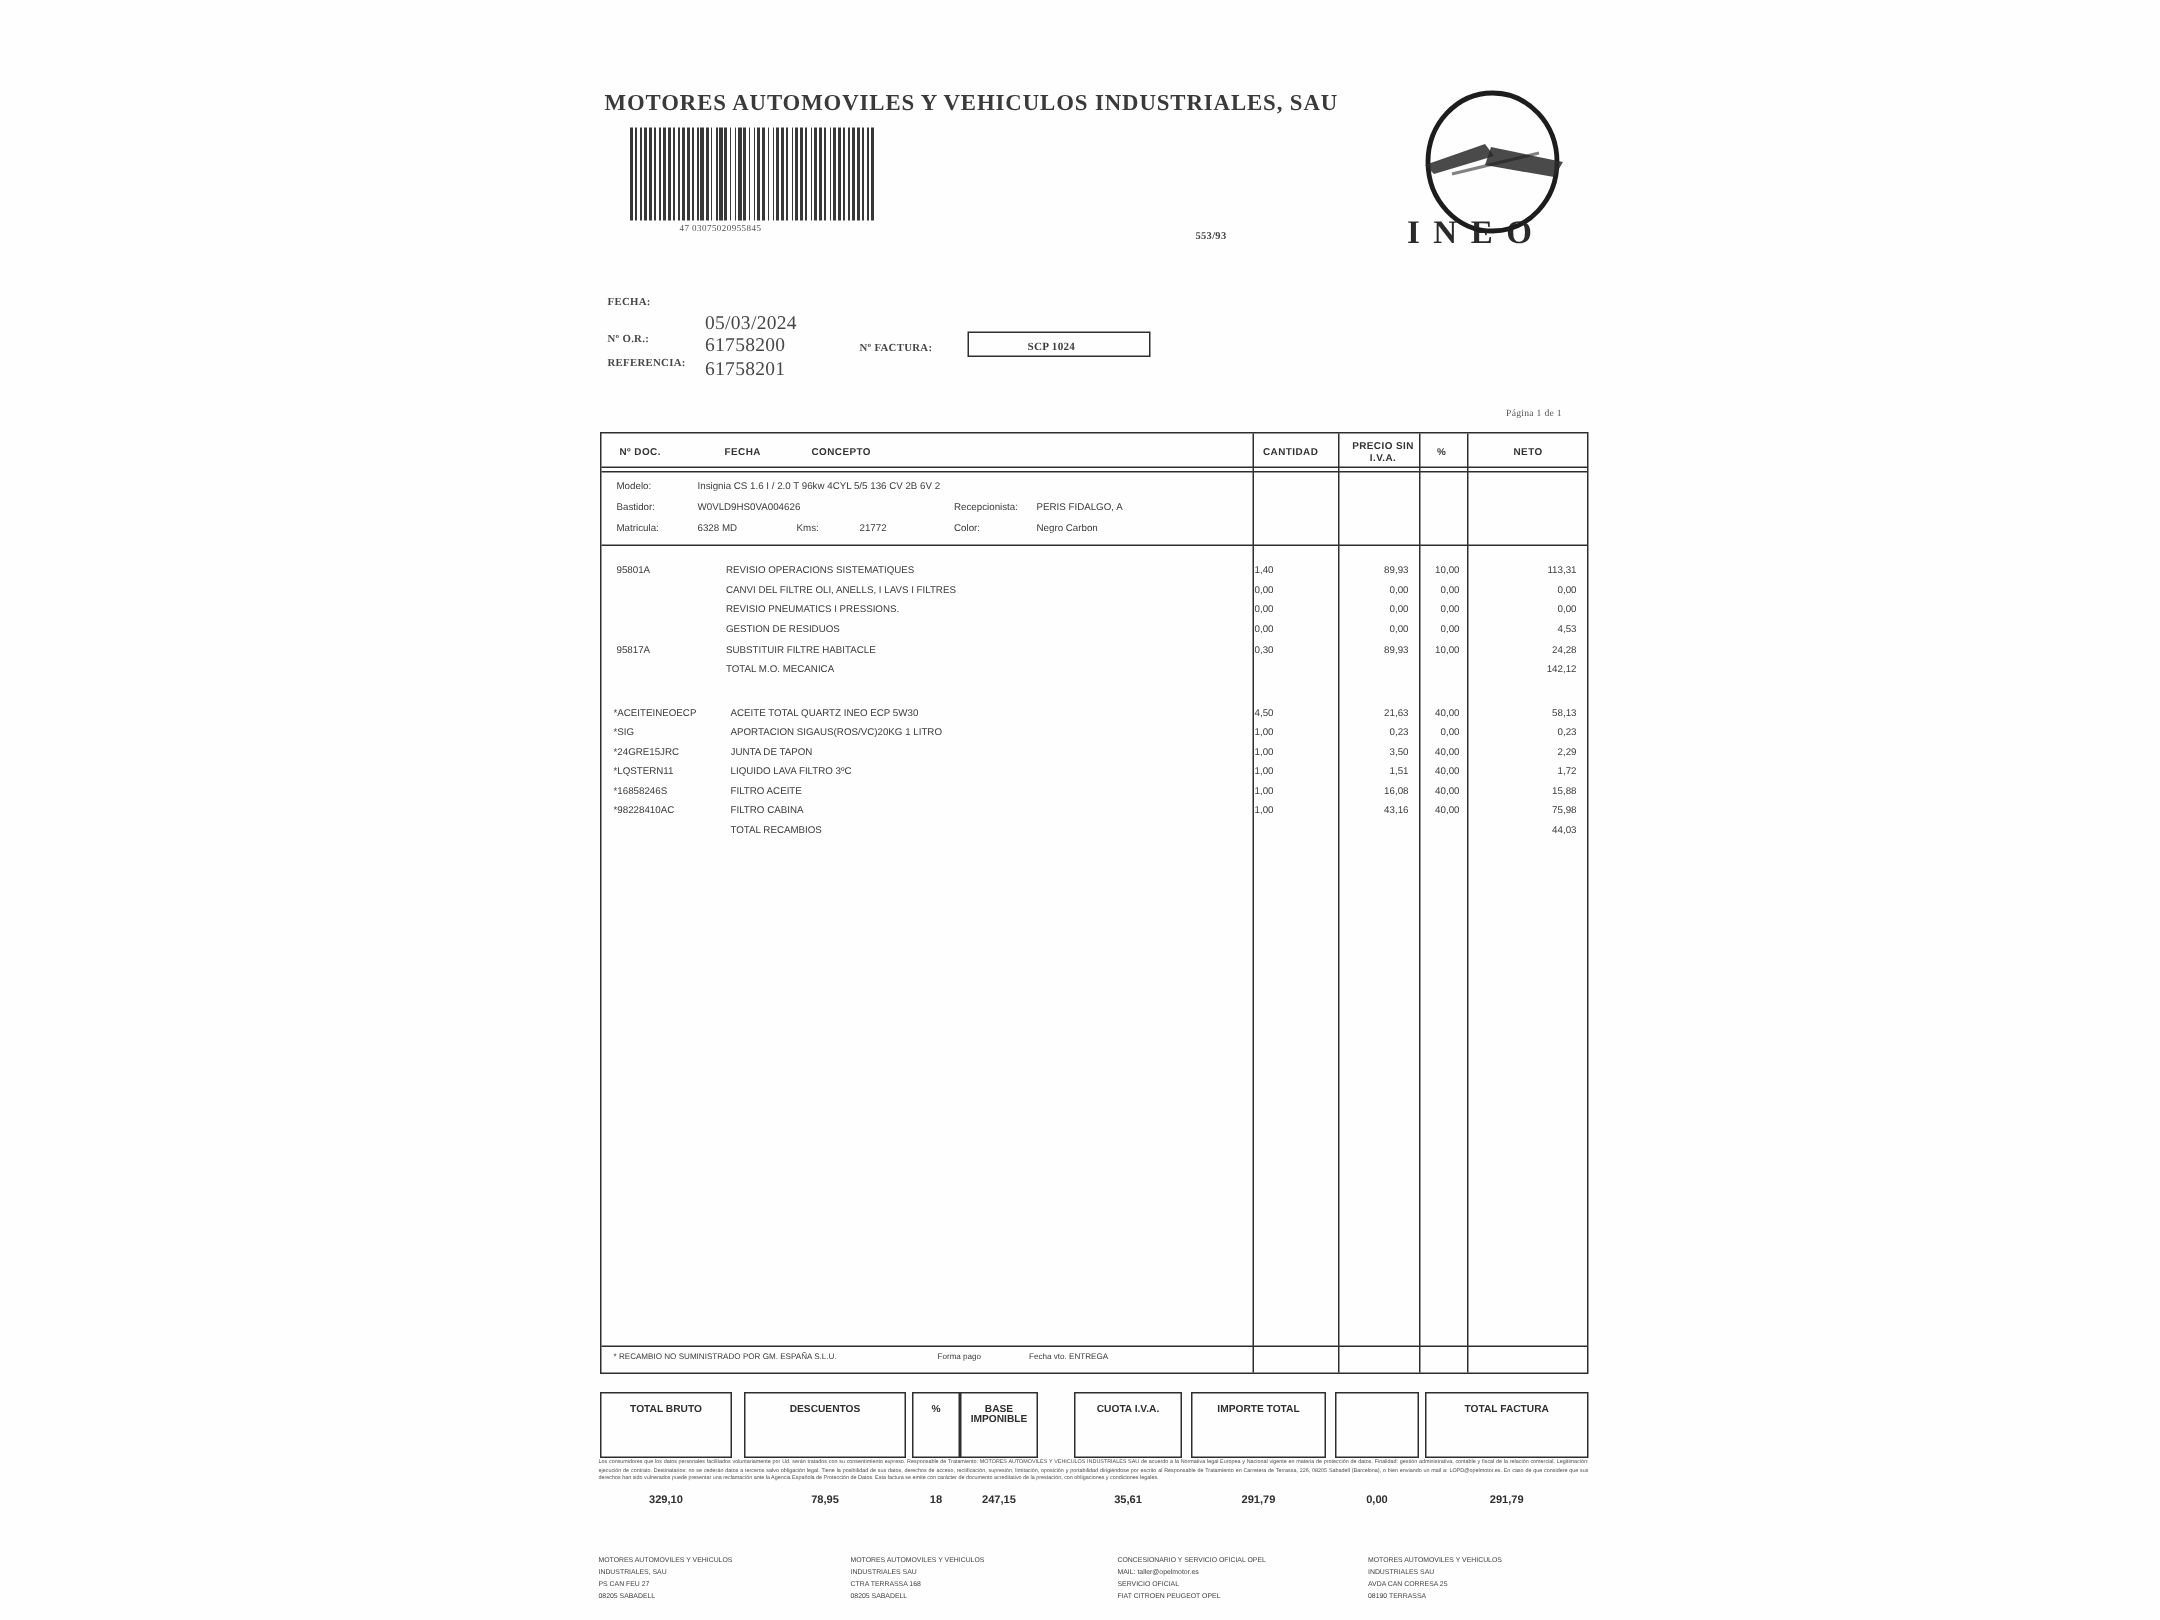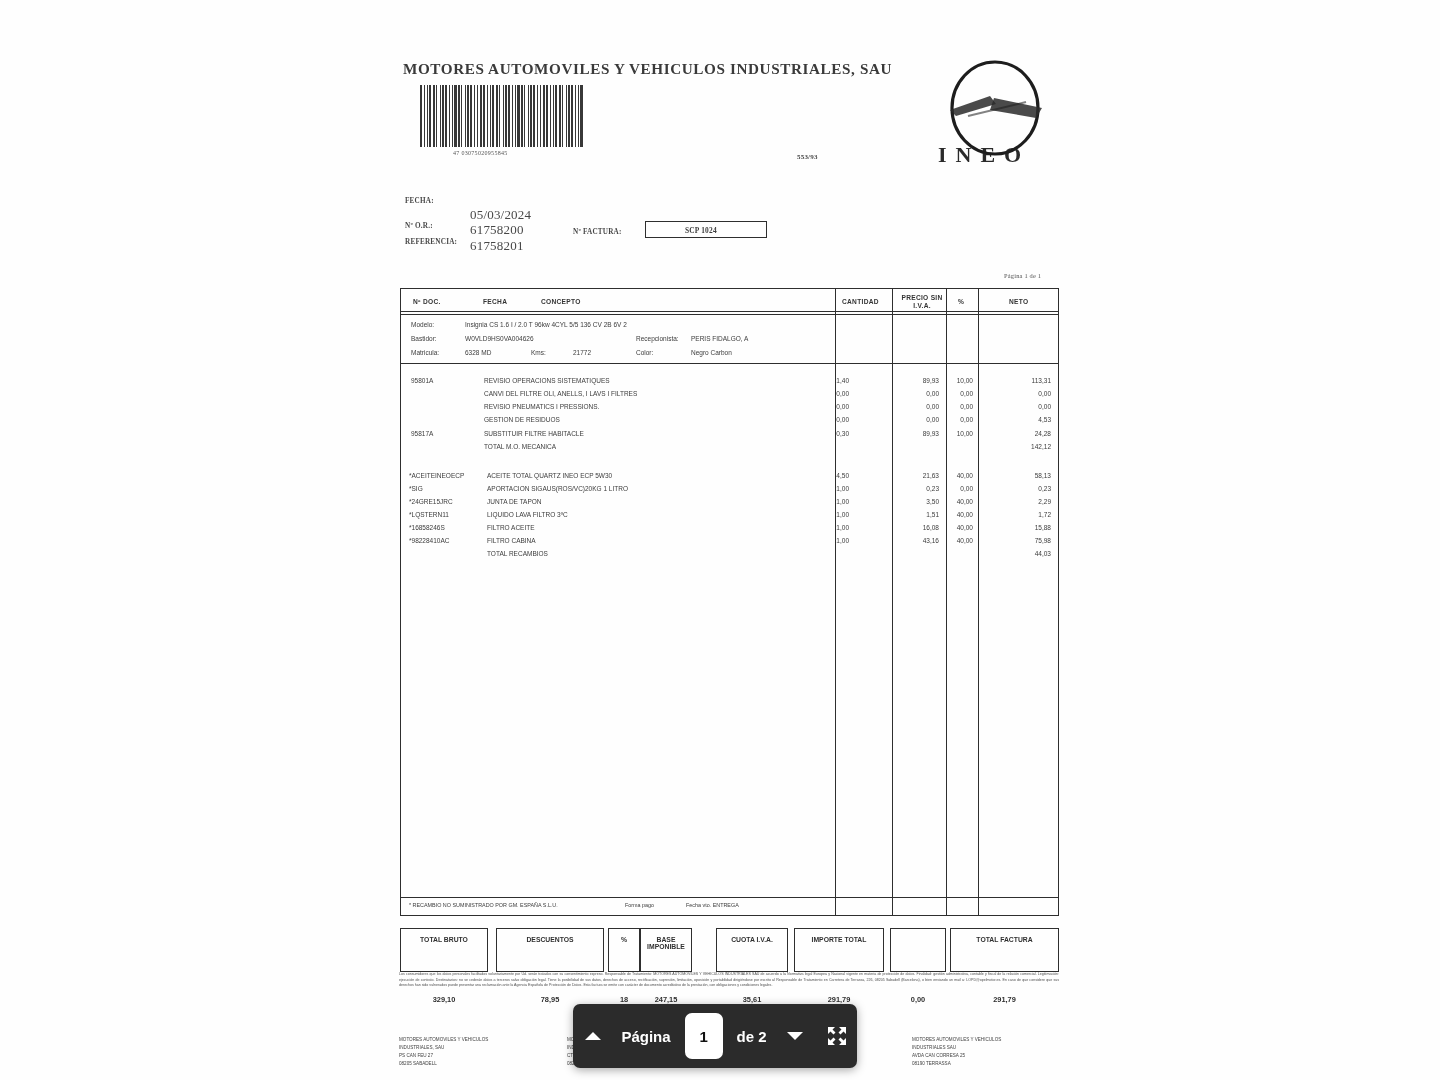--- a/index.html
+++ b/index.html
@@ -381,37 +381,14 @@
     <div class="faddr" style="left:745px;width:165px">CONCESIONARIO Y SERVICIO OFICIAL OPEL
 MAIL: taller@opelmotor.es
 SERVICIO OFICIAL
 FIAT CITROEN PEUGEOT OPEL</div>
     <div class="faddr" style="left:912px;width:150px">MOTORES AUTOMOVILES Y VEHICULOS
 INDUSTRIALES SAU
 AVDA CAN CORRESA 25
 08190 TERRASSA</div>
   </div>
 
-  <div id="toolbar">
-    <div class="tb-btn">
-      <svg width="18" height="12" viewBox="0 0 18 12">
-        <path d="M1 10 L9 2 L17 10 Z" fill="#ffffff"></path>
-      </svg>
-    </div>
-    <span id="page-word">Página</span>
-    <div id="page-field">1</div>
-    <span id="of-word">de 2</span>
-    <div class="tb-btn">
-      <svg width="18" height="12" viewBox="0 0 18 12">
-        <path d="M1 2 L9 10 L17 2 Z" fill="#ffffff"></path>
-      </svg>
-    </div>
-    <div class="tb-btn">
-      <svg width="22" height="22" viewBox="0 0 22 22">
-        <path d="M2 2 L9 2 L6.5 4.5 L9.5 7.5 L7.5 9.5 L4.5 6.5 L2 9 Z" fill="#ffffff"></path>
-        <path d="M20 2 L20 9 L17.5 6.5 L14.5 9.5 L12.5 7.5 L15.5 4.5 L13 2 Z" fill="#ffffff"></path>
-        <path d="M2 20 L2 13 L4.5 15.5 L7.5 12.5 L9.5 14.5 L6.5 17.5 L9 20 Z" fill="#ffffff"></path>
-        <path d="M20 20 L13 20 L15.5 17.5 L12.5 14.5 L14.5 12.5 L17.5 15.5 L20 13 Z" fill="#ffffff"></path>
-      </svg>
-    </div>
-  </div>
 
 </div>
 
 </body></html>

